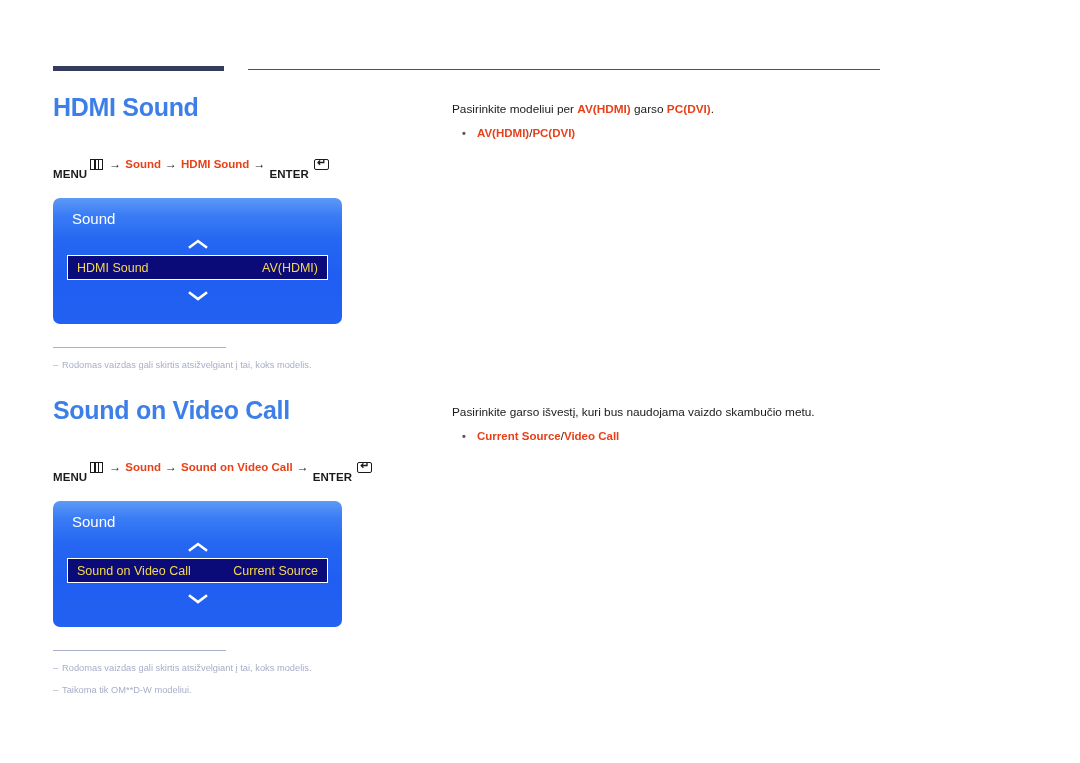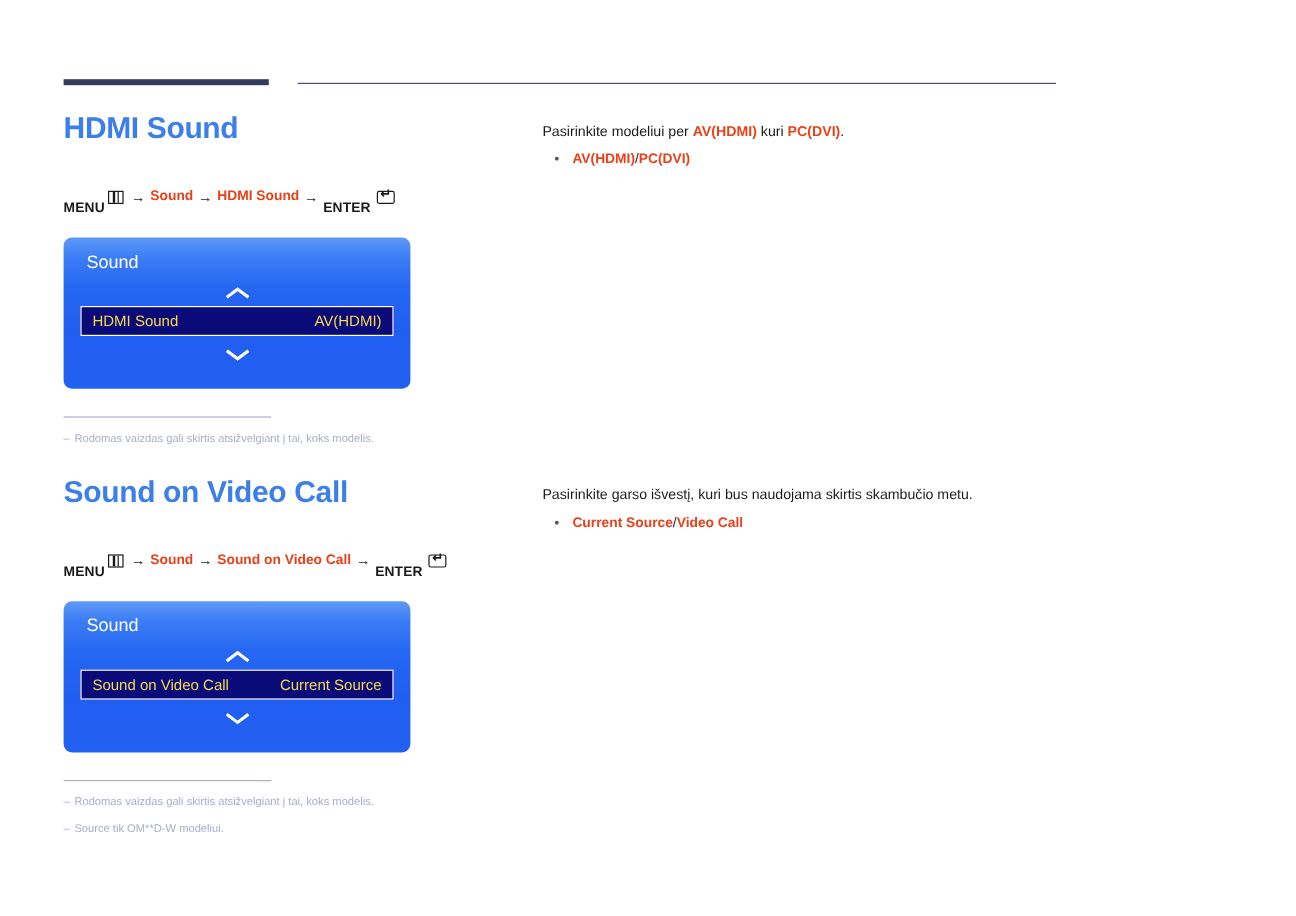--- a/index.html
+++ b/index.html
@@ -309,21 +309,21 @@
         <div class="notes-rule"></div>
         <div class="note">
           <span class="dash">–</span>
           <span>Rodomas vaizdas gali skirtis atsižvelgiant į tai, koks modelis.</span>
         </div>
       </div>
     </div>
 
     <div class="col-right">
       <p class="desc">
-        <span>Pasirinkite modeliui per </span><span class="hl">AV(HDMI)</span><span> kuri </span><span class="hl">PC(DVI)</span><span>.</span>
+        <span>Pasirinkite modeliui per </span><span class="hl">AV(HDMI)</span><span> garso </span><span class="hl">PC(DVI)</span><span>.</span>
       </p>
       <ul class="bullets">
         <li>
           <span class="dot">•</span>
           <span>AV(HDMI)</span>
             <span class="sep"> / </span>
             <span>PC(DVI)</span>
         </li>
       </ul>
     </div>
@@ -370,28 +370,28 @@
       </div>
 
       <div class="notes">
         <div class="notes-rule"></div>
         <div class="note">
           <span class="dash">–</span>
           <span>Rodomas vaizdas gali skirtis atsižvelgiant į tai, koks modelis.</span>
         </div>
         <div class="note">
           <span class="dash">–</span>
-          <span>Source tik OM**D-W modeliui.</span>
+          <span>Taikoma tik OM**D-W modeliui.</span>
         </div>
       </div>
     </div>
 
     <div class="col-right">
       <p class="desc">
-        <span>Pasirinkite garso išvestį, kuri bus naudojama skirtis skambučio metu.</span>
+        <span>Pasirinkite garso išvestį, kuri bus naudojama vaizdo skambučio metu.</span>
       </p>
       <ul class="bullets">
         <li>
           <span class="dot">•</span>
           <span>Current Source</span>
             <span class="sep"> / </span>
             <span>Video Call</span>
         </li>
       </ul>
     </div>

